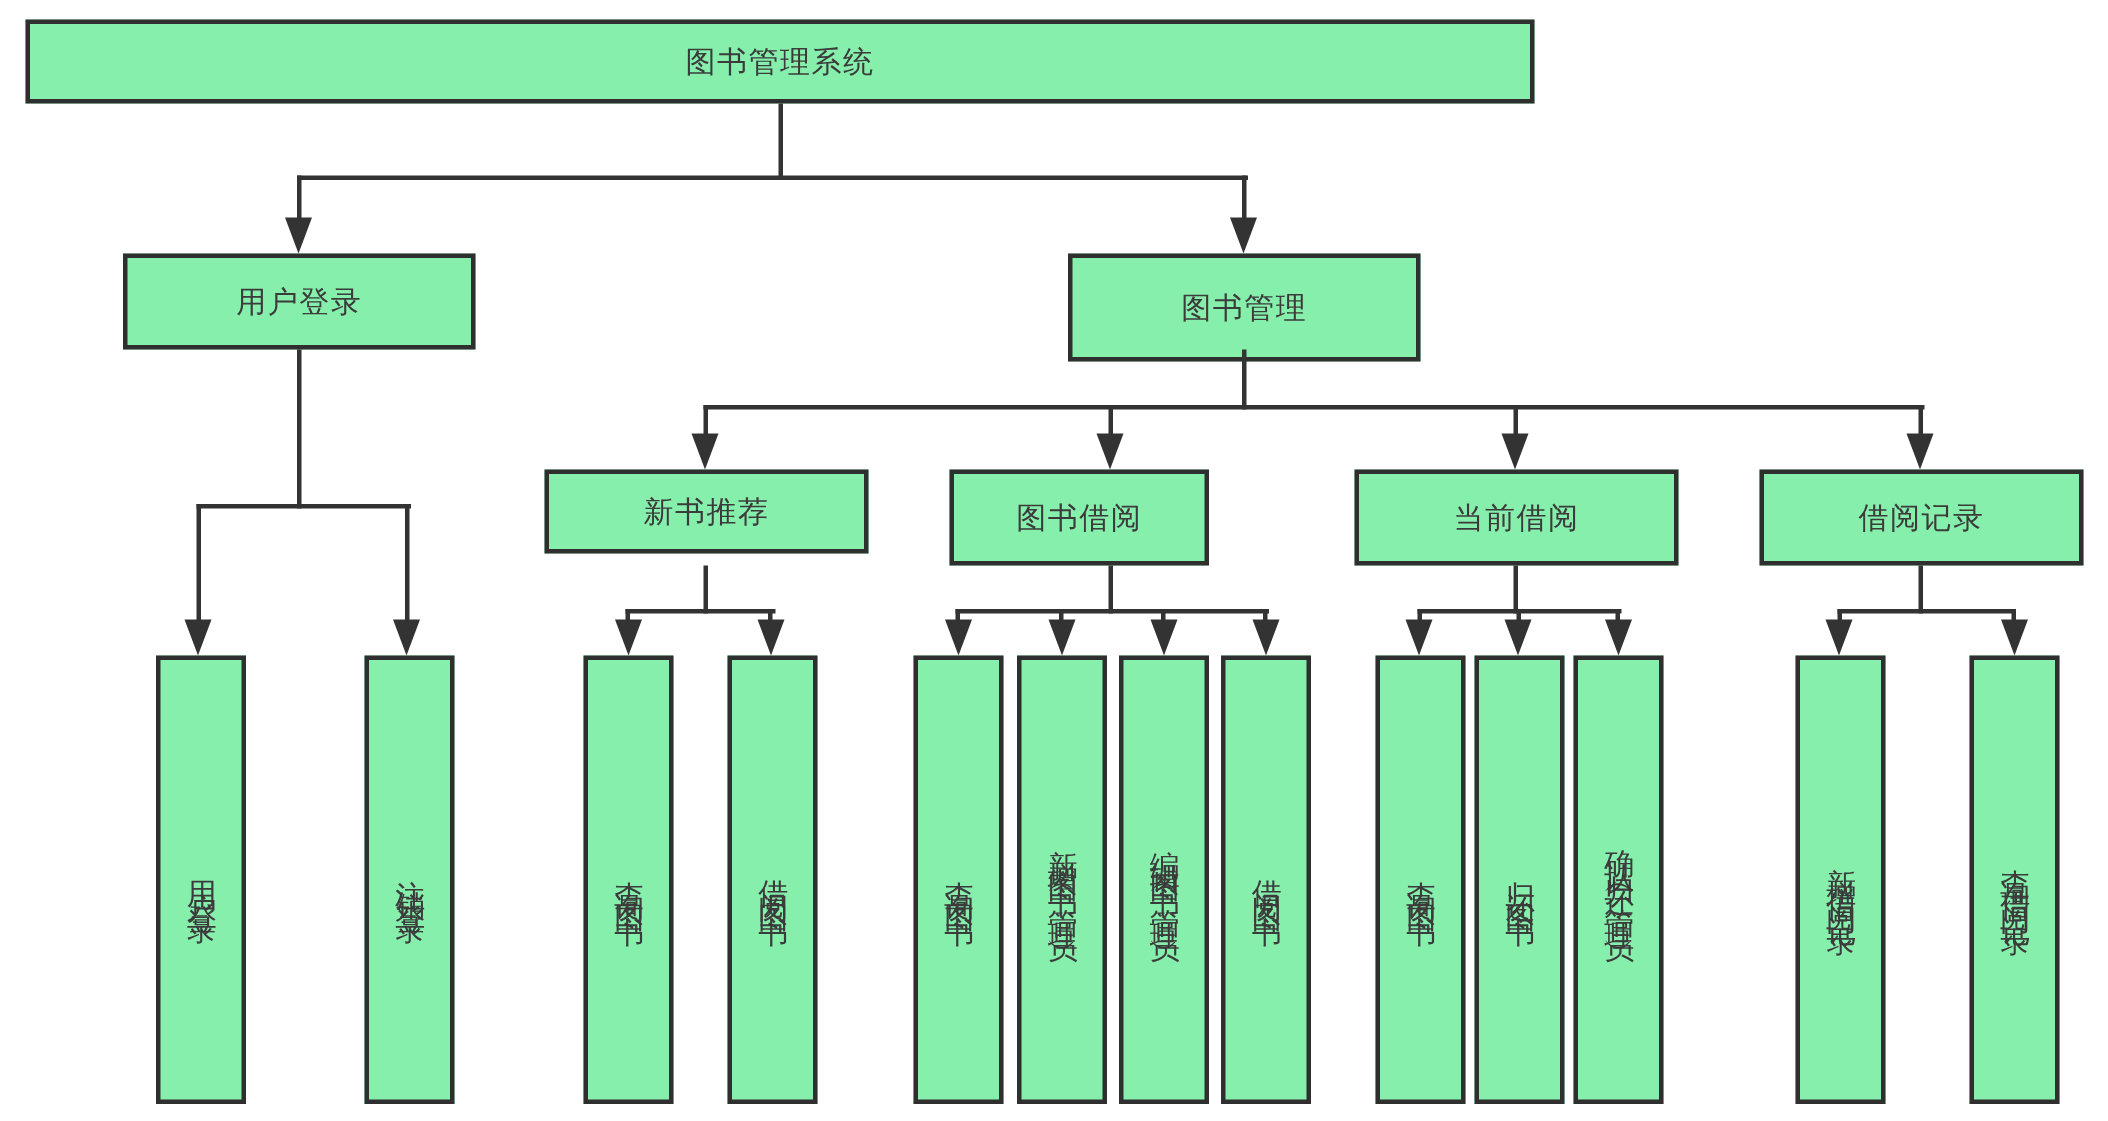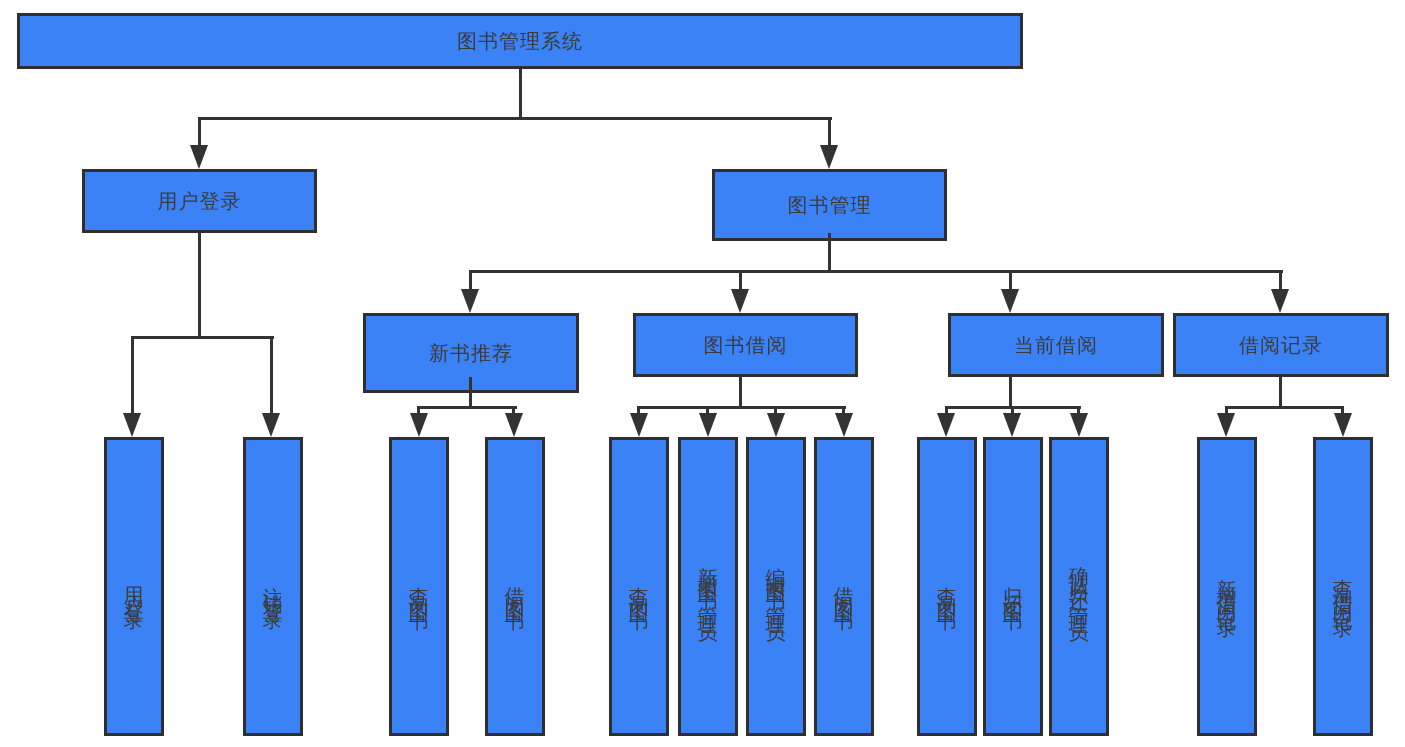--- a/index.html
+++ b/index.html
@@ -9,21 +9,21 @@
     --background:#ffffff;
     --watermark:#9a9a9a;
   }
   html,body{margin:0;padding:0;background:var(--background);}
   .stage{
     position:relative;width:1405px;height:747px;background:var(--background);
     font-family:"Liberation Sans","DejaVu Sans",sans-serif;overflow:hidden;
   }
   .node{
     position:absolute;box-sizing:border-box;border:3px solid var(--box-border);
-    background:#3b82f6;display:flex;align-items:center;justify-content:center;
+    background:#86efac;display:flex;align-items:center;justify-content:center;
     color:var(--text);
   }
   .h-label{font-size:20px;letter-spacing:1px;white-space:nowrap;}
   .leaf .v-text{
     writing-mode:vertical-rl;text-orientation:mixed;
     font-size:20px;letter-spacing:8px;line-height:1.1;color:var(--text);
   }
   .vline,.hline{position:absolute;background:var(--line);}
   .arrow{
     position:absolute;width:0;height:0;
@@ -69,27 +69,27 @@
   <div class="hline" style="left:469px;top:270px;width:814px;height:3px;"></div>
   <div class="vline" style="left:469px;top:270px;width:3px;height:22px;"></div>
   <div class="arrow" style="left:461px;top:289px;"></div>
   <div class="vline" style="left:739px;top:270px;width:3px;height:22px;"></div>
   <div class="arrow" style="left:731px;top:289px;"></div>
   <div class="vline" style="left:1009px;top:270px;width:3px;height:22px;"></div>
   <div class="arrow" style="left:1001px;top:289px;"></div>
   <div class="vline" style="left:1279px;top:270px;width:3px;height:22px;"></div>
   <div class="arrow" style="left:1271px;top:289px;"></div>
 
-  <div class="node" style="left:363px;top:313px;width:216px;height:80px;">
+  <div class="node" style="left:363px;top:313px;width:216px;height:56px;">
     <span class="h-label">新书推荐</span>
   </div>
-  <div class="node" style="left:633px;top:313px;width:225px;height:64px;">
+  <div class="node" style="left:633px;top:313px;width:173px;height:64px;">
     <span class="h-label">图书借阅</span>
   </div>
-  <div class="node" style="left:903px;top:313px;width:216px;height:64px;margin-left:45px;">
+  <div class="node" style="left:903px;top:313px;width:216px;height:64px;">
     <span class="h-label">当前借阅</span>
   </div>
   <div class="node" style="left:1173px;top:313px;width:216px;height:64px;">
     <span class="h-label">借阅记录</span>
   </div>
 
   <div class="vline" style="left:469px;top:377px;width:3px;height:32px;"></div>
   <div class="hline" style="left:417px;top:406px;width:100px;height:3px;"></div>
   <div class="vline" style="left:417px;top:406px;width:3px;height:12px;"></div>
   <div class="arrow" style="left:410px;top:413px;"></div>

